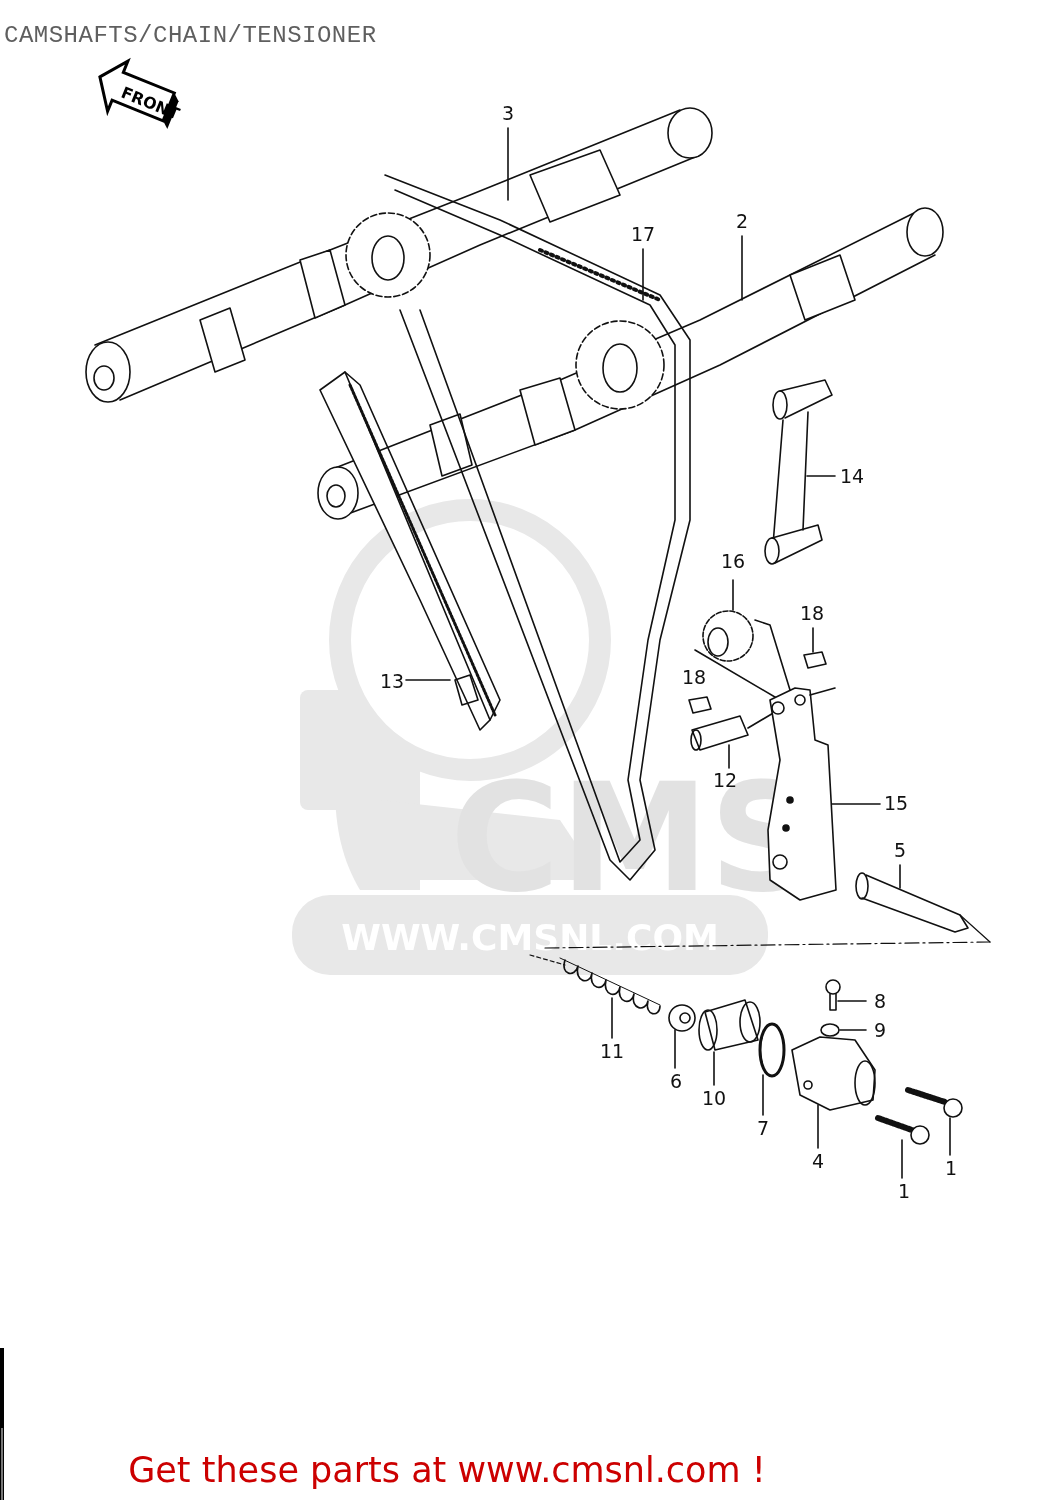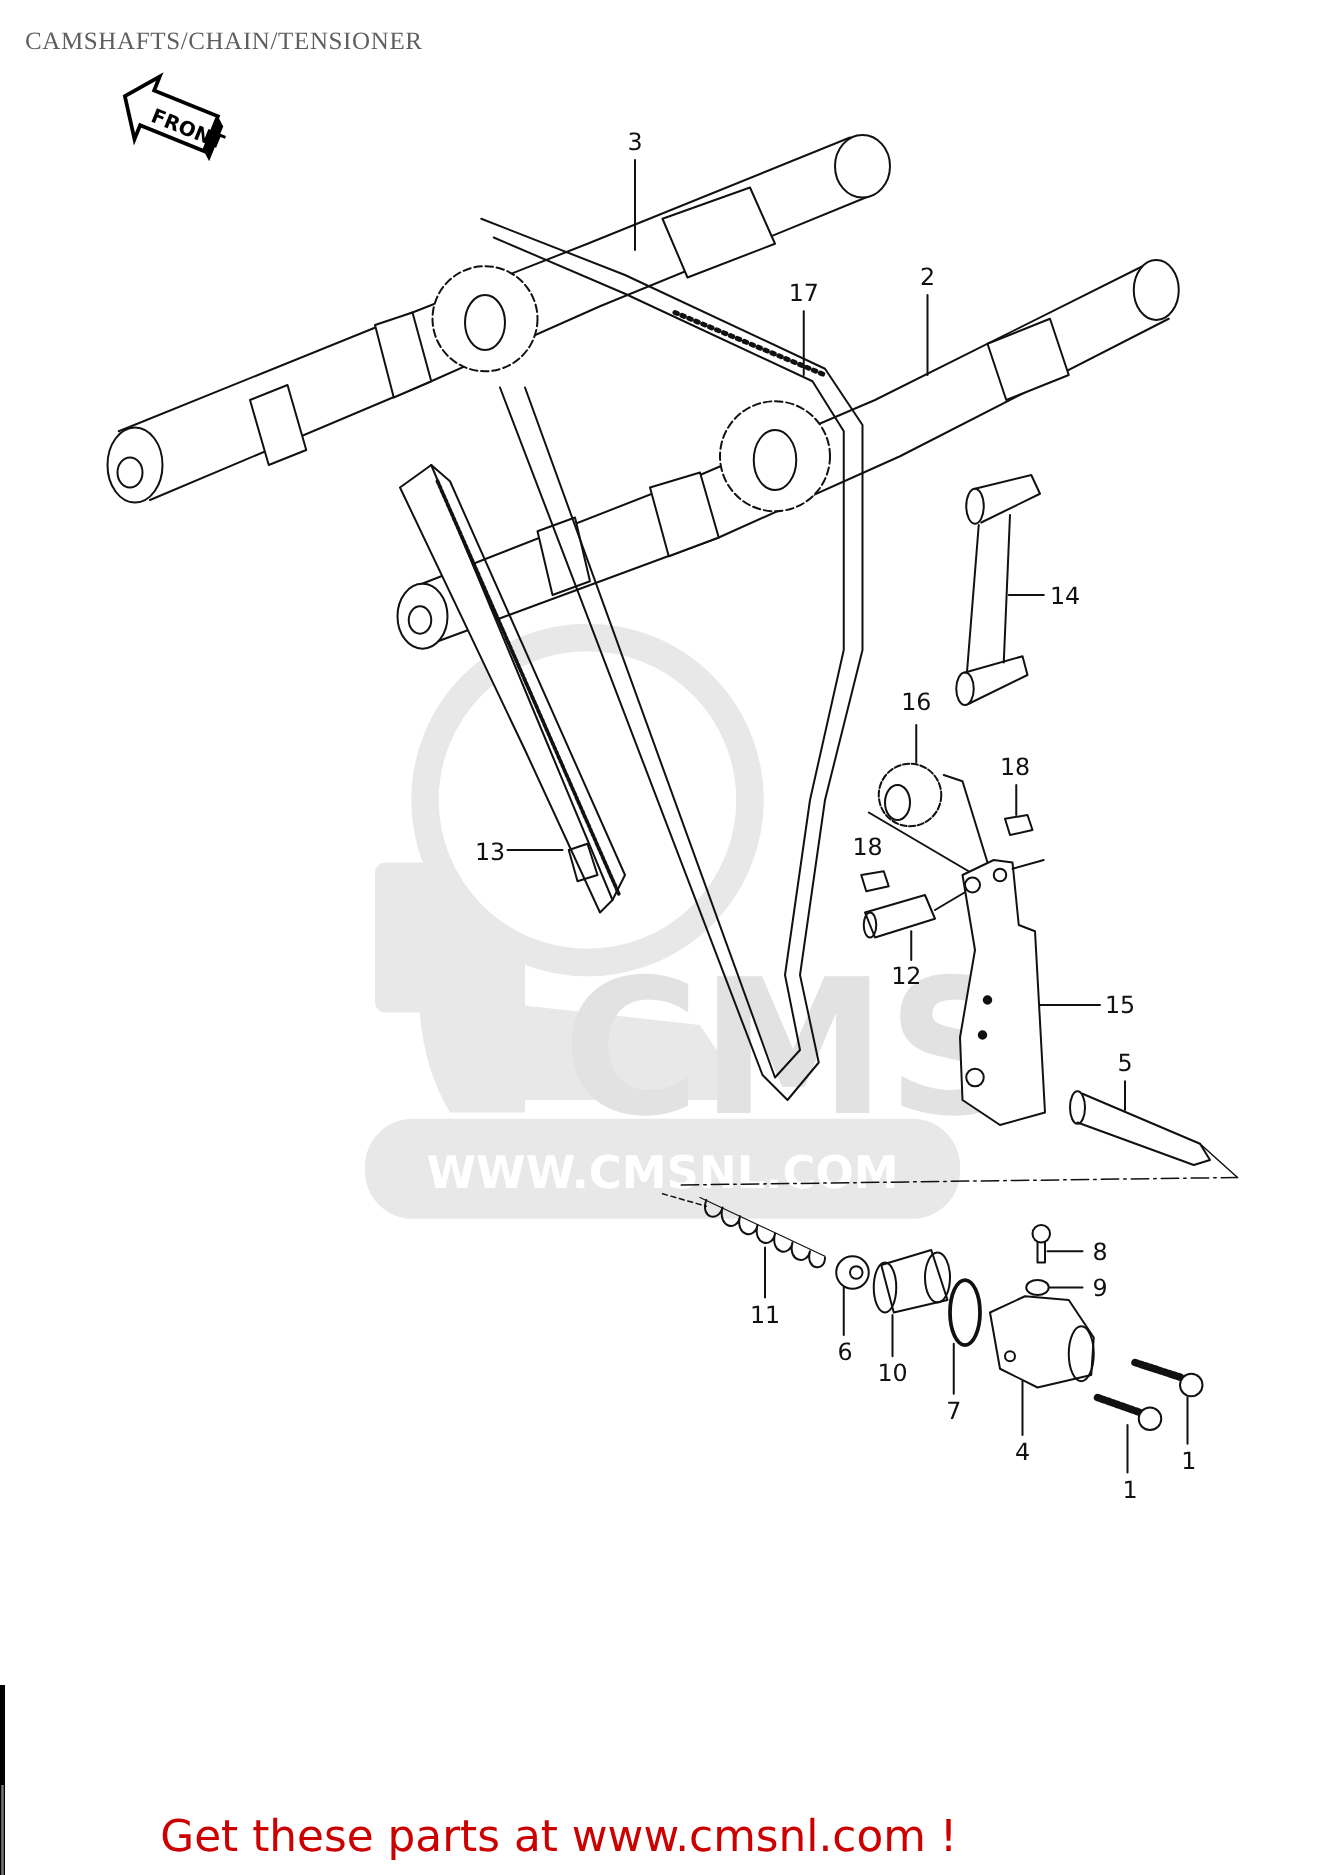--- a/index.html
+++ b/index.html
@@ -1,17 +1,17 @@
 <!DOCTYPE html>
 <html><head>
 <meta charset="utf-8">
 <style>
   html, body { margin:0; padding:0; background:#ffffff; }
   body { width:1060px; height:1500px; position:relative; overflow:hidden; font-family:"Liberation Sans", sans-serif; }
-  .title { position:absolute; left:20px; top:22px; font-size:20px; color:#5f5f5f; letter-spacing:0.5px; font-family:Liberation Serif, serif; font-weight:normal; }
+  .title { position:absolute; left:4px; top:22px; font-size:24px; color:#5f5f5f; letter-spacing:0.5px; font-family:Liberation Mono, monospace; font-weight:normal; }
   .footer { position:absolute; left:0; width:900px; top:1450px; text-align:center; font-size:35px; color:#cc0000; font-family:"DejaVu Sans", sans-serif; }
   .footer span { position:relative; left:-3px; }
   svg.diagram { position:absolute; left:0; top:0; width:1060px; height:1500px; }
   .lbl { font-family:"DejaVu Sans", sans-serif; font-size:19px; fill:#111; }
   .wm-text { font-family:"DejaVu Sans", sans-serif; font-weight:bold; fill:#ffffff; }
   .edge-bar { position:absolute; left:0; top:1348px; width:4px; height:152px; background:#000; }
   .edge-bar2 { position:absolute; left:1px; top:1428px; width:2px; height:72px; background:#777; }
 </style>
 </head>
 <body>

